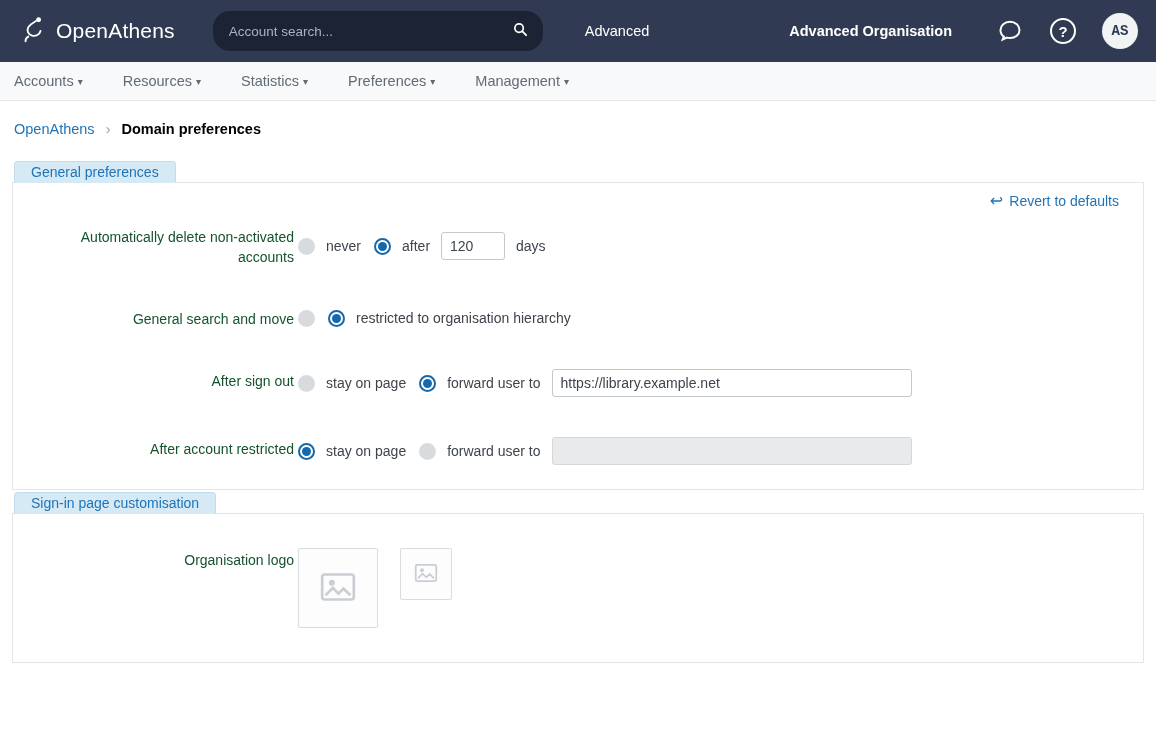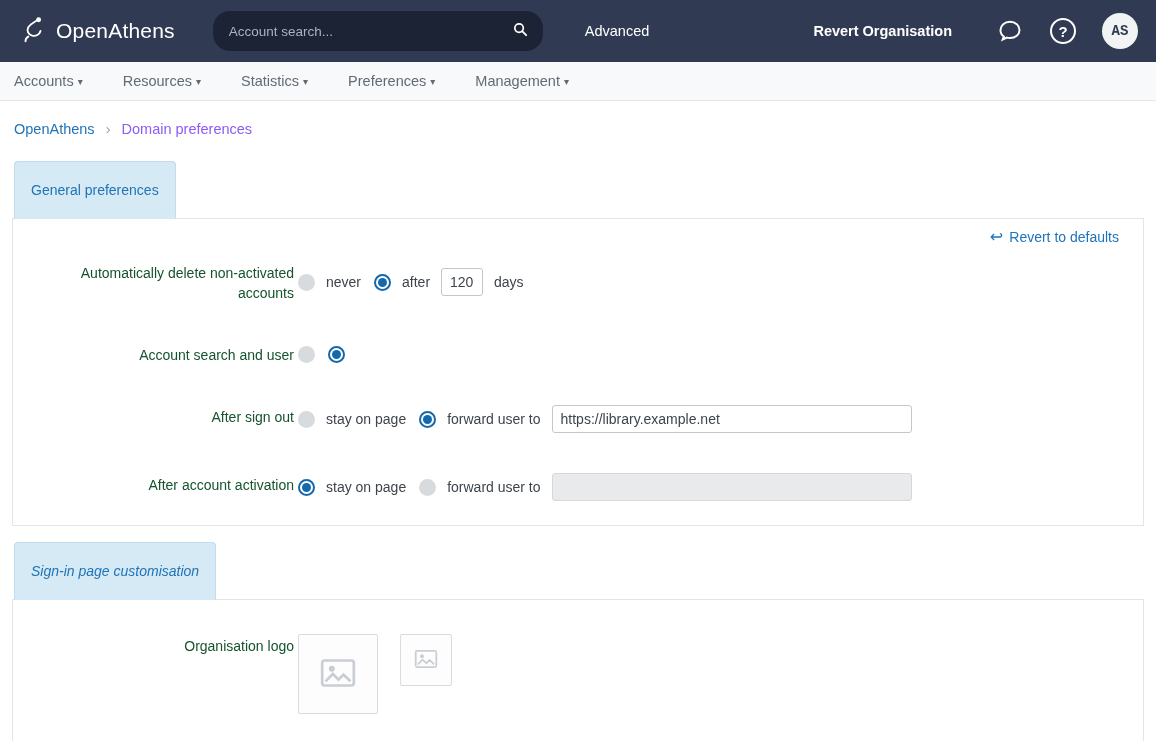--- a/index.html
+++ b/index.html
@@ -80,32 +80,32 @@
     display:flex;
     align-items:center;
     gap:4px;
   }
   .caret { font-size:10px; color:#606b76; }
 
   
   .breadcrumb { padding:20px 14px 16px; font-size:14.5px; }
   .breadcrumb a { color:#1f73b7; text-decoration:none; cursor:pointer; }
   .crumb-sep { color:#9aa1a9; margin:0 7px; }
-  .crumb-current { color:#8b5cf6; }
+  .crumb-current { color:#000000;font-weight:bold; }
 
   
   .page { padding:0 12px 0; }
   .tabs-row { display:flex; margin-top:8px; }
   .tab {
     background:#d6eaf6;
     color:#1f73b7;
     border:1px solid #c2dcee;
     border-bottom:1px solid #d6eaf6;
     border-radius:4px 4px 0 0;
-    padding:20px 16px;
+    padding:2px 16px;
     font-size:14px;
     margin-left:2px;
     margin-bottom:-1px;
     position:relative;
     z-index:2;
     cursor:pointer;
   }
   .panel {
     background:#fff;
     border:1px solid #e1e4e8;
@@ -147,21 +147,21 @@
   .txt-input {
     height:28px;
     border:1px solid #c2c7cc;
     border-radius:3px;
     padding:0 8px;
     font-size:14px;
     font-family:"Liberation Sans", sans-serif;
     color:#3e444c;
     outline:none;
   }
-  .days-input { width:42px; }
+  .days-input { width:64px; }
   .url-input { width:360px; }
   .txt-input:disabled { background:#e9eaec; border-color:#d5d7da; }
 
   
   .logo-row { display:flex; margin-top:24px; padding-bottom:30px; }
   .logo-boxes { display:flex; gap:22px; align-items:flex-start; }
   .logo-box {
     border:1px solid #d9dcdf;
     border-radius:2px;
     background:#fdfdfd;
@@ -194,21 +194,21 @@
       <svg viewBox="0 0 24 24" width="17" height="17">
         <circle cx="10" cy="10" r="6" fill="none" stroke="#ffffff" stroke-width="2.4"></circle>
         <line x1="14.6" y1="14.6" x2="20" y2="20" stroke="#ffffff" stroke-width="2.6" stroke-linecap="round"></line>
       </svg>
     </span>
   </div>
 
   <a class="advanced-link">Advanced</a>
 
   <div class="header-right">
-    <span class="org-name">Revert Organisation</span>
+    <span class="org-name">Advanced Organisation</span>
     <span class="round-icon">
       <svg viewBox="0 0 24 24" width="26" height="26">
         <path d="M12 3.5c5 0 8.8 3.3 8.8 7.5s-3.8 7.5-8.8 7.5c-1 0-2-.14-2.9-.4L5.2 20l1.1-2.9C4.3 15.7 3.2 13.7 3.2 11c0-4.2 3.8-7.5 8.8-7.5z" fill="none" stroke="#ffffff" stroke-width="1.8"></path>
       </svg>
     </span>
     <span class="help-circle">?</span>
     <span class="avatar">AS</span>
   </div>
 </div>
 
@@ -265,64 +265,65 @@
         <div class="option">
           <span class="radio selected"></span>
           <span>after</span>
           <input class="txt-input days-input" type="text" value="120" style="">
           <span>days</span>
         </div>
       </div>
     </div>
 
     <div class="form-row" style="margin-top:40px;">
-      <div class="row-label">Account search and user</div>
+      <div class="row-label">General search and move</div>
       <div class="row-controls">
         <div class="option">
           <span class="radio"></span>
         </div>
         <div class="option">
           <span class="radio selected"></span>
+          <span>restricted to organisation hierarchy</span>
         </div>
       </div>
     </div>
 
     <div class="form-row" style="margin-top:40px;">
       <div class="row-label">After sign out</div>
       <div class="row-controls">
         <div class="option">
           <span class="radio"></span>
           <span>stay on page</span>
         </div>
         <div class="option">
           <span class="radio selected"></span>
           <span>forward user to</span>
           <input class="txt-input url-input" type="text" value="https://library.example.net" style="">
         </div>
       </div>
     </div>
 
     <div class="form-row" style="margin-top:40px;">
-      <div class="row-label">After account activation</div>
+      <div class="row-label">After account restricted</div>
       <div class="row-controls">
         <div class="option">
           <span class="radio selected"></span>
           <span>stay on page</span>
         </div>
         <div class="option">
           <span class="radio"></span>
           <span>forward user to</span>
           <input class="txt-input url-input" type="text" disabled="" value="" style="">
         </div>
       </div>
     </div>
 
   </div>
 
-  <div class="tabs-row" style="margin-top:16px;font-style:italic;">
+  <div class="tabs-row" style="margin-top:2px;">
     <div class="tab">Sign-in page customisation</div>
   </div>
   <div class="panel panel-2">
 
     <div class="logo-row">
       <div class="row-label">Organisation logo</div>
       <div class="logo-boxes">
         <div class="logo-box large">
           <span>
             <svg viewBox="0 0 24 24" width="40" height="40">

